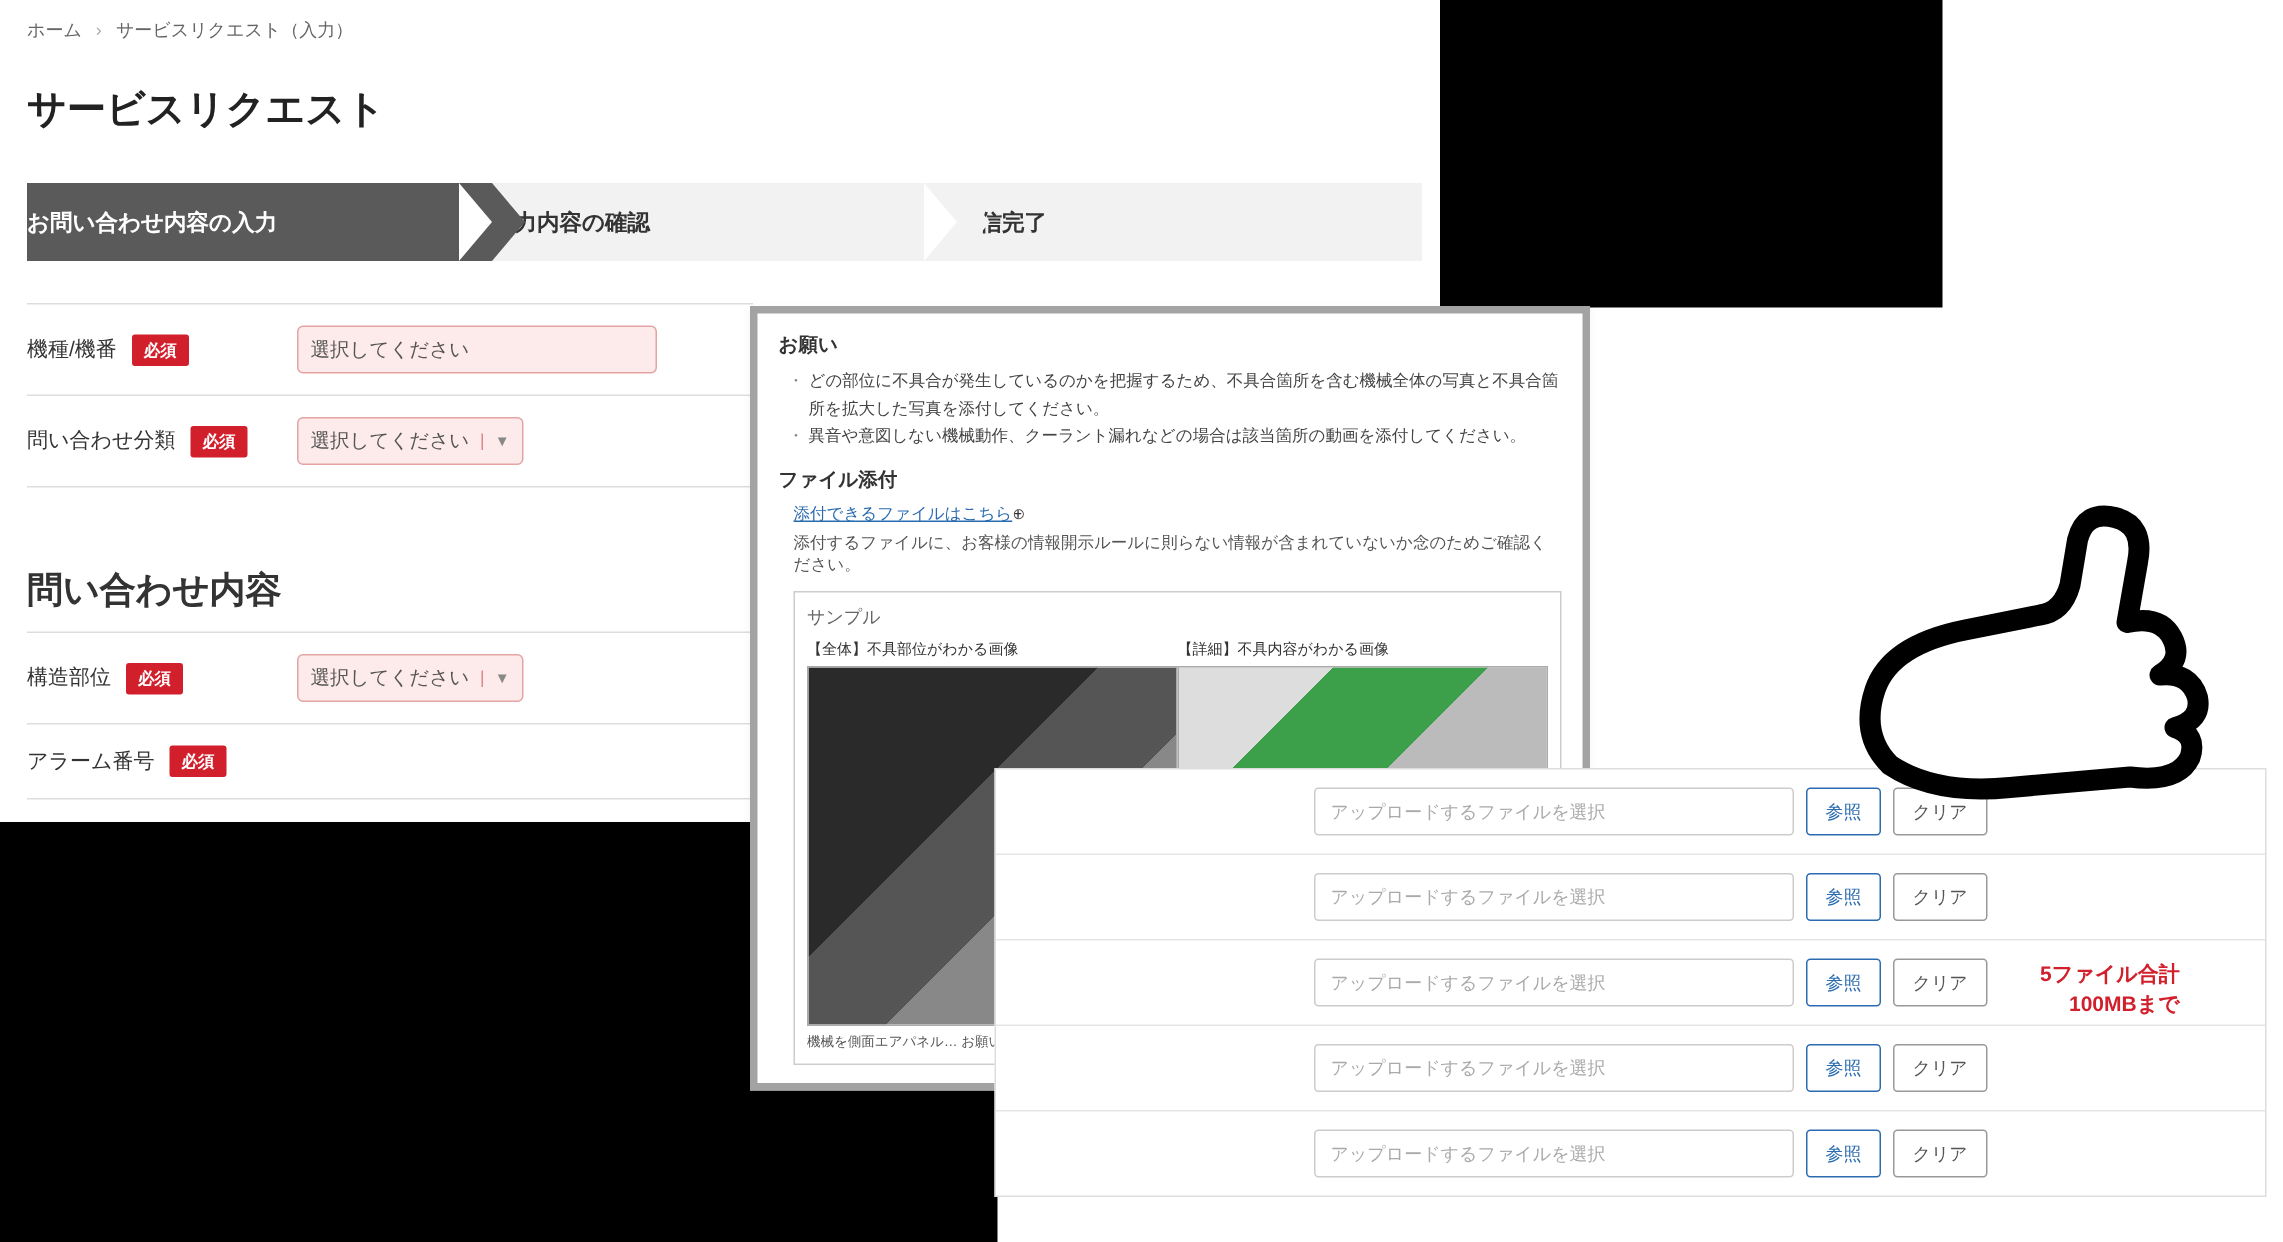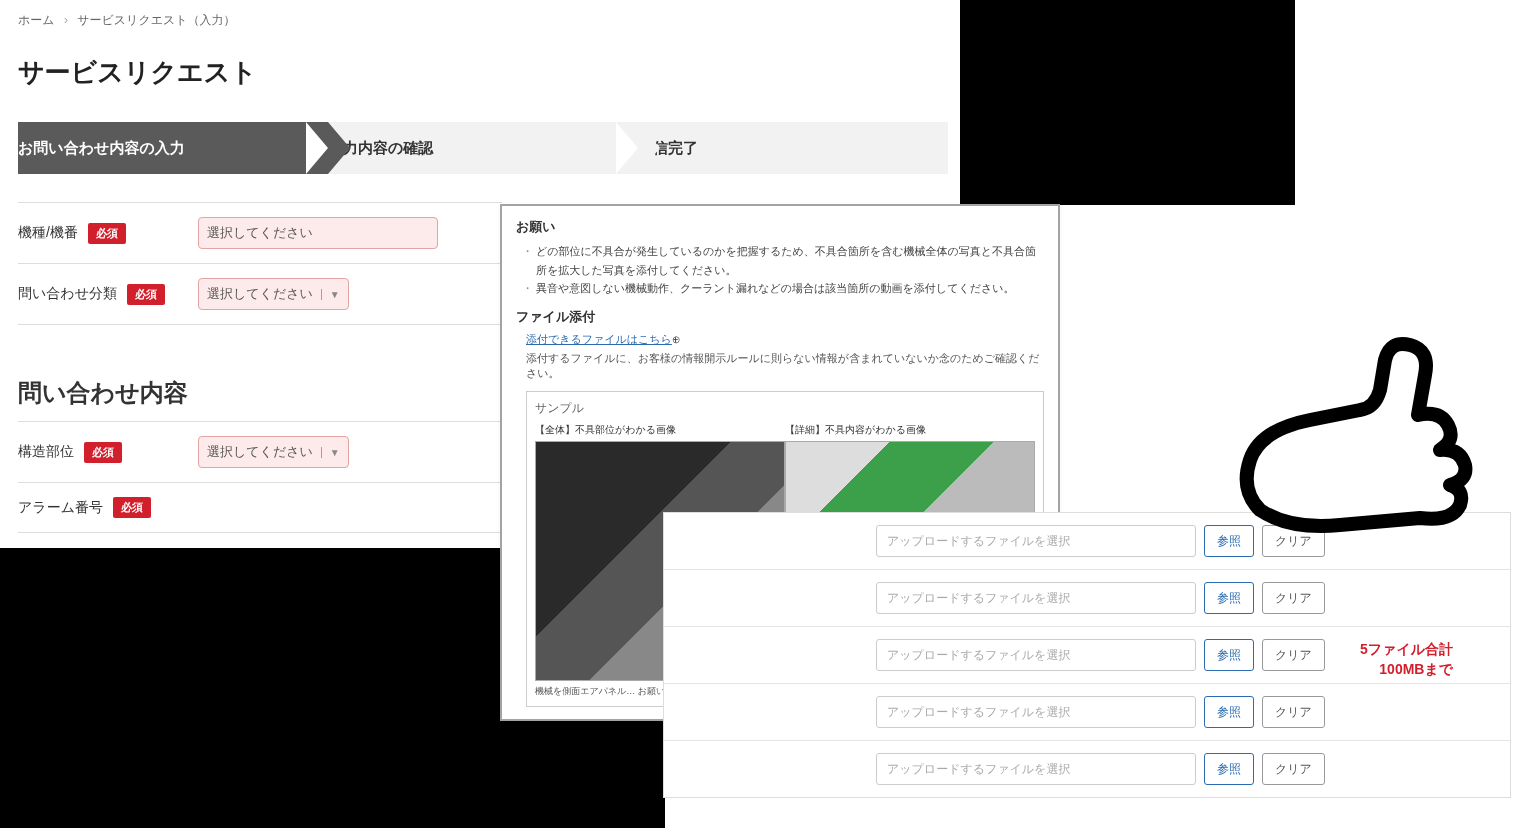--- a/index.html
+++ b/index.html
@@ -137,21 +137,21 @@
       background: #000;
     }
 
     
     .panel-mid {
       position: absolute;
       top: 204px;
       left: 500px;
       width: 560px;
       background: #fff;
-      border: 2px solid #a3a3a3;
+      border: 5px solid #a3a3a3;
       padding: 12px 14px;
       font-size: 11px;
       box-shadow: 0 2px 6px rgba(0,0,0,0.05);
     }
     .panel-mid h4 { font-size: 13px; font-weight: 600; margin-bottom: 6px; }
     .panel-mid ul { list-style: none; padding-left: 6px; margin-bottom: 10px; }
     .panel-mid ul li {
       position: relative; padding-left: 14px; line-height: 1.7; color: #444;
     }
     .panel-mid ul li::before {

